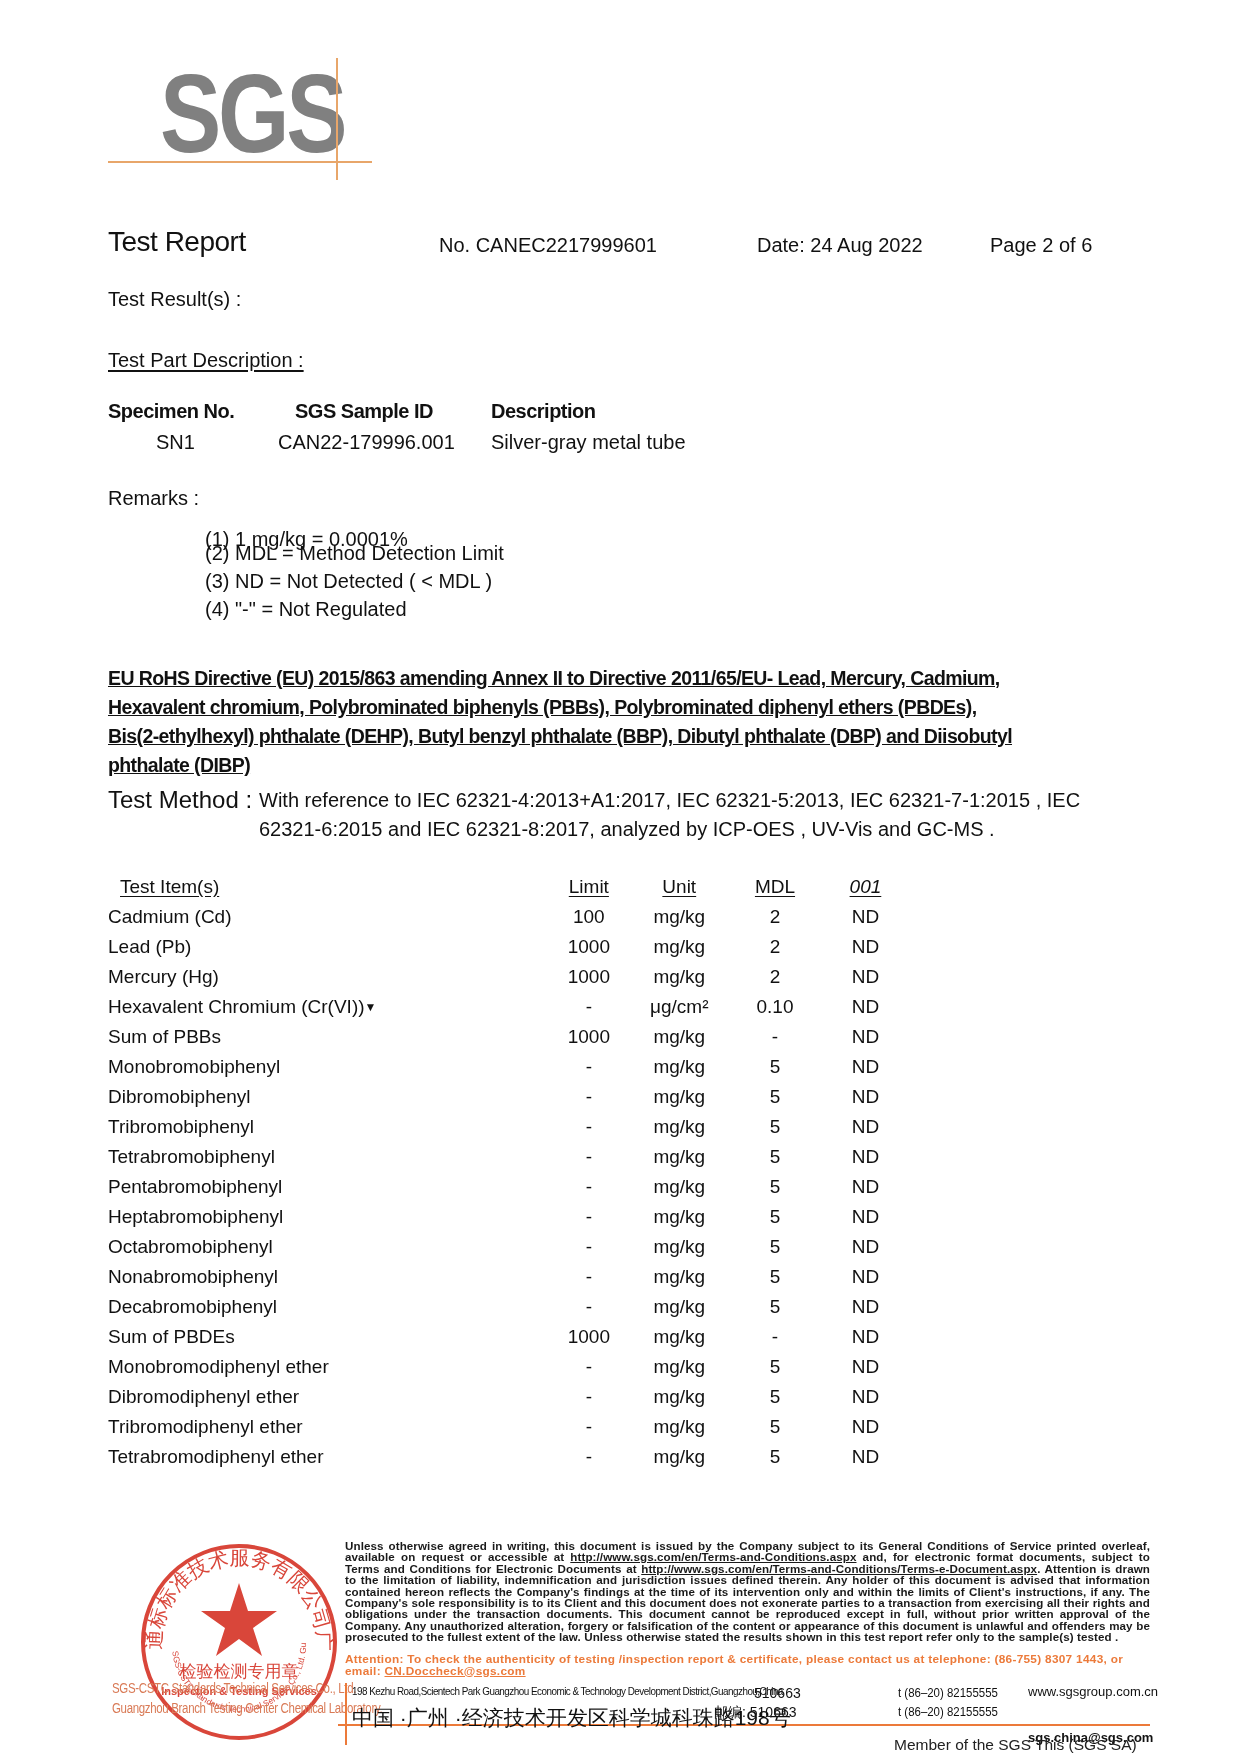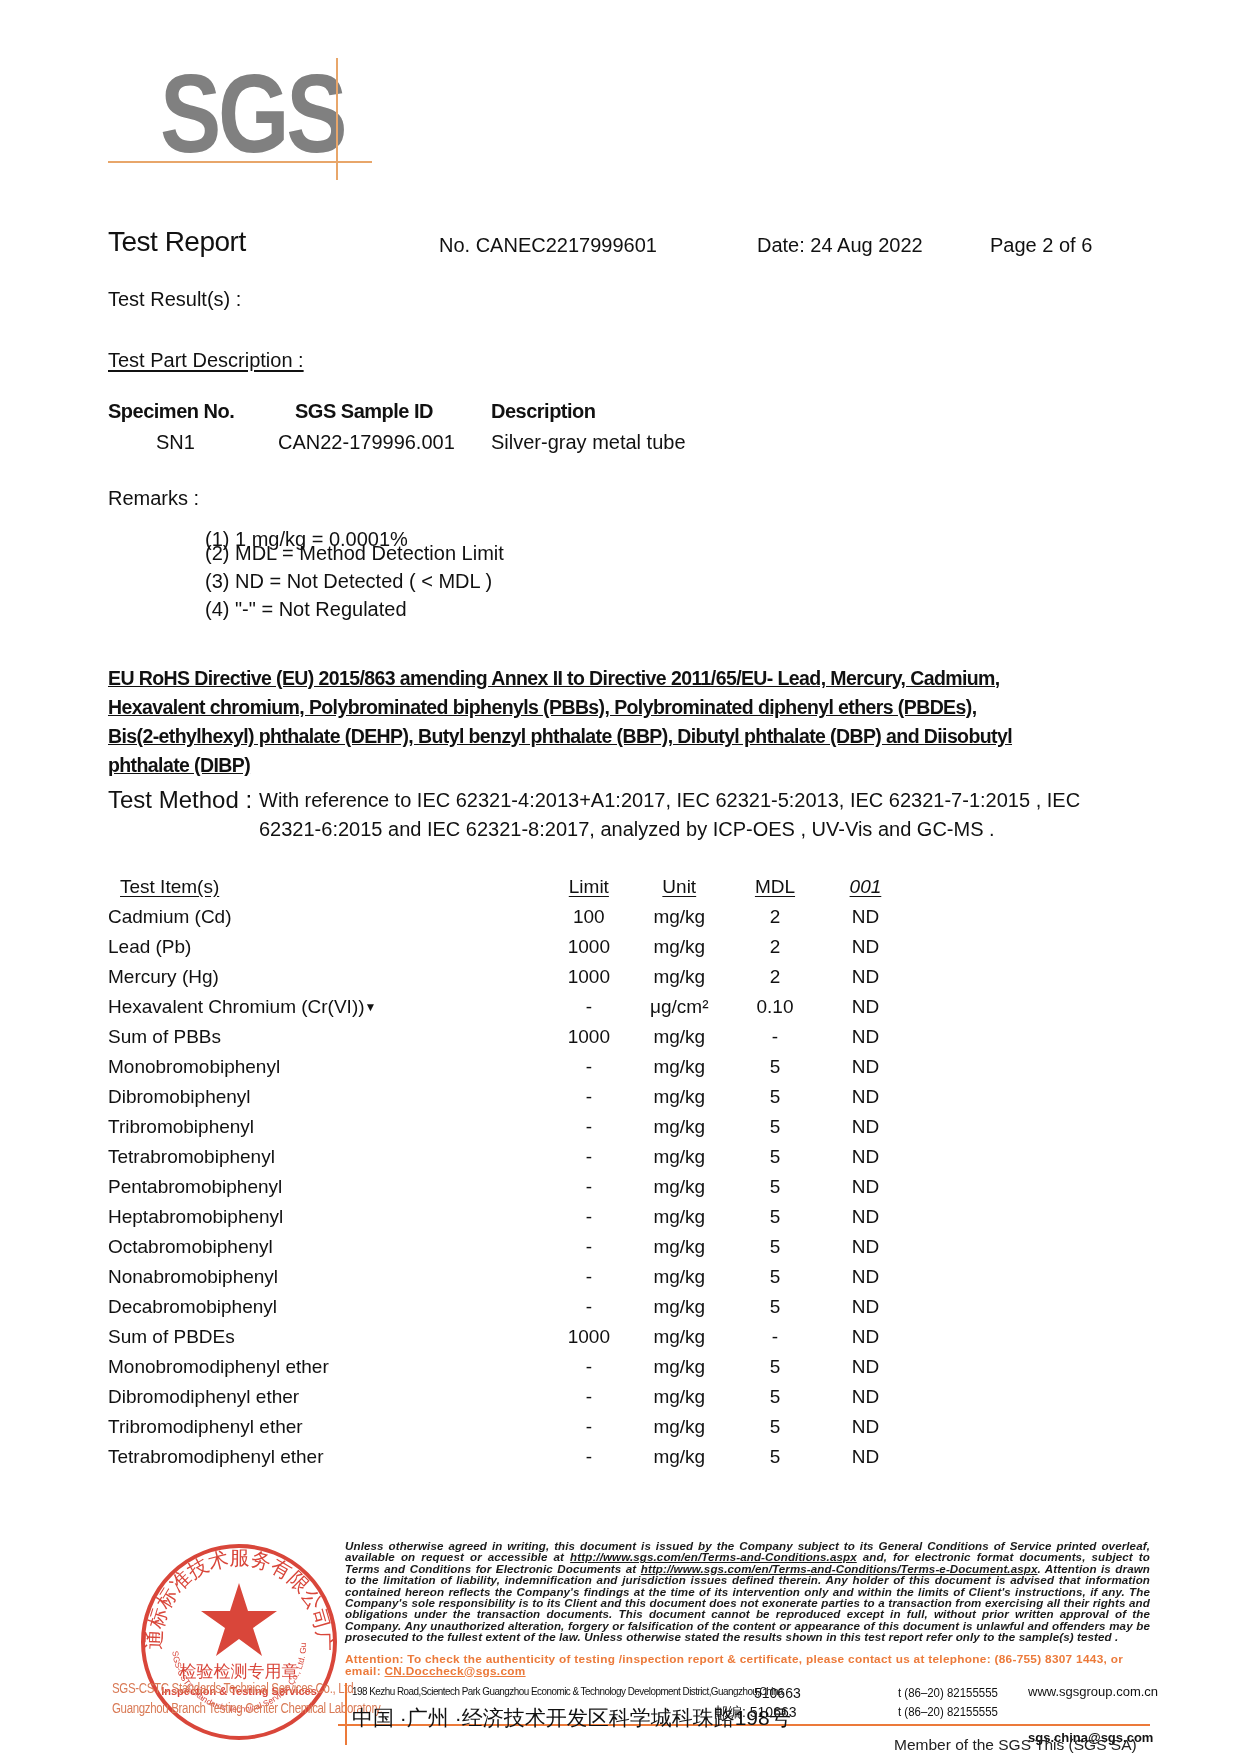--- a/index.html
+++ b/index.html
@@ -46,21 +46,21 @@
   .tri { font-size: 12px; vertical-align: 2px; }
 
   
   .seal { left: 132px; top: 1535px; width: 214px; height: 214px; }
   .seal-cap1, .seal-cap2 { color: #d97a56; font-size: 14px; letter-spacing: -0.4px; white-space: nowrap;
     transform: scaleX(0.82); transform-origin: left top; }
   .seal-cap1 { left: 112px; top: 1680px; }
   .seal-cap2 { left: 112px; top: 1700px; }
 
   .legal { left: 345px; top: 1540px; width: 805px; font-size: 11.6px; line-height: 11.4px;
-    text-align: justify; letter-spacing: 0.1px; font-weight: bold; color: #1a1a1a; font-style: italic; }
+    text-align: justify; letter-spacing: 0.1px; font-weight: bold; color: #1a1a1a; }
   .legal a { color: #1a1a1a; text-decoration: underline; }
   .attention { left: 345px; top: 1654px; width: 805px; font-size: 11.8px; line-height: 11.6px;
     font-weight: bold; color: #ec7a3a; letter-spacing: 0.3px; }
   .attention .mail { text-decoration: underline; }
 
   .foot-vline { left: 345px; top: 1683px; width: 2px; height: 62px; background: #ec7a3a; }
   .foot-hline { left: 338px; top: 1724px; width: 812px; height: 2px; background: #ec7a3a; }
   .addr-en { left: 352px; top: 1685px; font-size: 11.5px; letter-spacing: -0.6px; transform: scaleX(0.86);
     transform-origin: left top; white-space: nowrap; }
   .addr-cn { left: 352px; top: 1704px; font-size: 21px; white-space: nowrap; }

